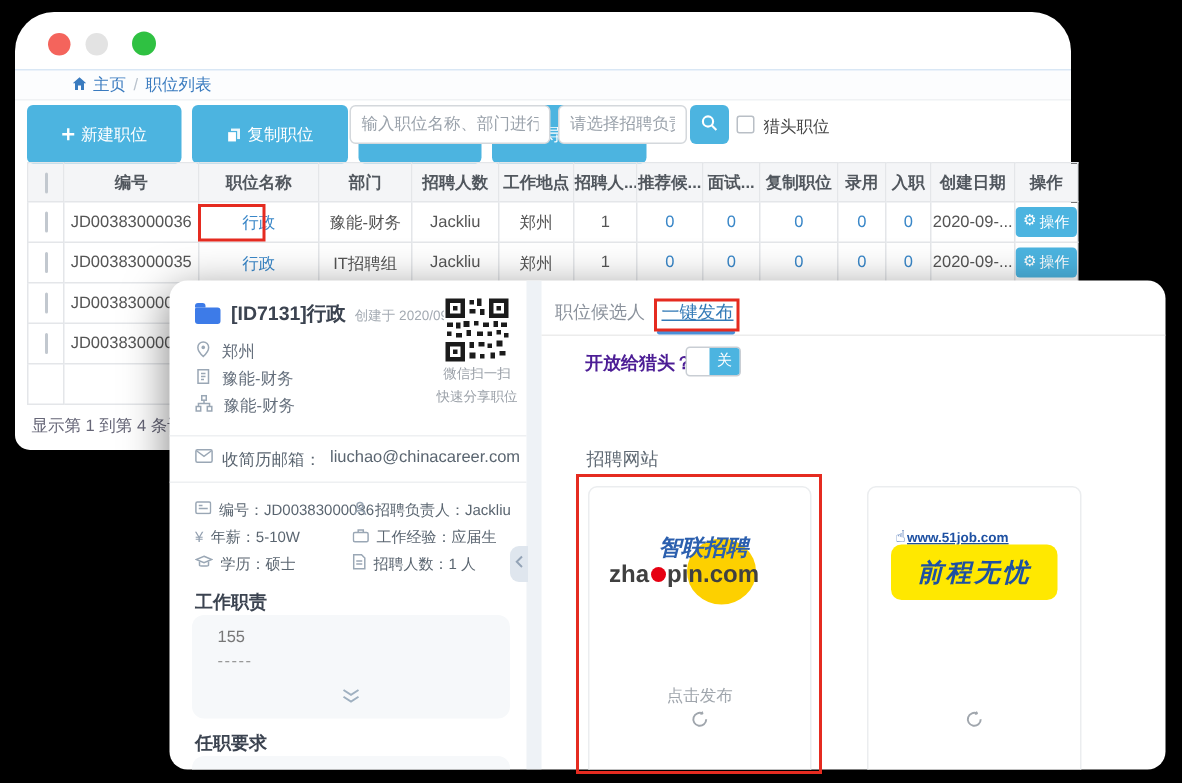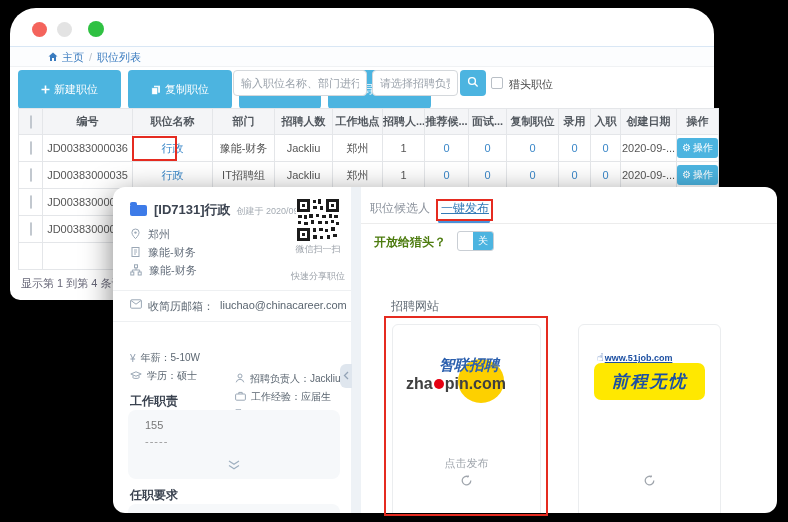--- a/index.html
+++ b/index.html
@@ -58,33 +58,33 @@
   .dr { position:absolute; left:248px; top:0; right:0; bottom:0; }
 
   .d-folder { position:absolute; left:17px; top:18px; width:17px; height:11px; background:#3d7be8; border-radius:1px 2px 2px 2px; }
   .d-folder:before { content:""; position:absolute; left:0; top:-3px; width:7px; height:3px; background:#3d7be8; border-radius:2px 2px 0 0; }
   .d-titlerow { position:absolute; left:41px; top:13px; white-space:nowrap; }
   .d-title { font-size:13px; font-weight:bold; color:#3b4350; }
   .d-created { font-size:9px; color:#a4abb3; margin-left:6px; }
 
   .qr { position:absolute; left:183px; top:11px; width:44px; height:44px; }
   .qr-cap { position:absolute; left:160px; width:90px; text-align:center; font-size:9px; color:#9aa0a8; line-height:11px; }
-  .qr-cap1 { top:57px; } .qr-cap2 { top:84px; }
+  .qr-cap1 { top:57px; } .qr-cap2 { top:72px; }
 
   .info-item { position:absolute; left:17px; display:flex; align-items:center; gap:7px;
     font-size:11px; color:#66707d; }
   .ii1 { top:40px; } .ii2 { top:58px; } .ii3 { top:76px; }
   .hr { position:absolute; left:0; right:0; border-top:1px solid #eef0f2; }
   .hr1 { top:103px; } .hr2 { top:134px; }
   .email-row { position:absolute; left:17px; top:112px; display:flex; gap:6px;
     font-size:11px; color:#5a6570; white-space:nowrap; }
 
   .fitem { position:absolute; display:flex; align-items:center; gap:5px; font-size:10px; color:#5a6570; white-space:nowrap; }
   .fr1 { top:146px; } .fr2 { top:164px; } .fr3 { top:182px; }
-  .fc1 { left:17px; } .fc2 { left:122px;margin-top:39px; }
+  .fc1 { left:17px; } .fc2 { left:122px; }
   .yen { color:#93a0b0; font-size:10px; }
 
   .handle { position:absolute; left:227px; top:177px; width:12px; height:24px; background:#dfe6ee;
     border-radius:6px 0 0 6px; display:flex; align-items:center; justify-content:center;
     color:#93a3b6; font-size:10px; cursor:pointer; }
 
   .sec-title { position:absolute; left:17px; font-size:12px; font-weight:bold; color:#3b4350; }
   .st1 { top:206px; } .st2 { top:300px; }
   .duty-card { position:absolute; left:15px; top:223px; width:212px; height:69px; background:#f6f8fa; border-radius:8px; }
   .duty-l1 { position:absolute; left:17px; top:9px; font-size:11px; color:#777; }
@@ -92,21 +92,21 @@
   .duty-more { position:absolute; left:0; right:0; bottom:4px; text-align:center; cursor:pointer; }
   .req-card { position:absolute; left:15px; top:317px; width:212px; height:20px; background:#f6f8fa; border-radius:8px 8px 0 0; }
 
   
   .tabs { position:absolute; left:0; right:0; top:0; height:37px; border-bottom:1px solid #ececec; }
   .tab { position:absolute; top:13px; font-size:12px; cursor:pointer; white-space:nowrap; }
   .tab-cand { left:9px; color:#8b929c; }
   .tab-pub { left:80px; color:#337ab7;text-decoration:underline; }
   .tab-underline { position:absolute; left:77px; top:33px; width:52px; height:3px; background:#4a90d9; border-radius:2px; }
 
-  .hh-q { position:absolute; left:13px; top:47px; font-size:12px; font-weight:bold; color:#4d7c0f; }
+  .hh-q { position:absolute; left:29px; top:47px; font-size:12px; font-weight:bold; color:#4c1d95; }
   .toggle { position:absolute; left:96px; top:44px; width:37px; height:20px; border:1px solid #c9ced4;
     border-radius:3px; background:#fff; cursor:pointer; }
   .toggle-on { position:absolute; right:0; top:0; width:20px; height:18px; background:#4cb4e0; color:#fff;
     font-size:10px; line-height:18px; text-align:center; border-radius:0 2px 2px 0; }
 
   .sites-label { position:absolute; left:30px; top:111px; font-size:12px; color:#606a74; }
   .site-card { position:absolute; top:137px; height:220px; background:#fff; border:1px solid #ebedef; border-radius:6px; cursor:pointer; }
   .card1 { left:31px; width:149px; }
   .card2 { left:217px; width:143px; }
   .card-status { position:absolute; left:0; right:0; top:131px; text-align:center; font-size:11px; color:#a0a6ad; }
@@ -413,20 +413,27 @@
       <div class="email-row">
         <span><svg width="12" height="10" viewBox="0 0 12 10">
               <rect x="0.6" y="0.8" width="10.8" height="8.4" rx="1" fill="none" stroke="#9aa7b5" stroke-width="1"></rect>
               <path d="M1 1.5 L6 5.2 L11 1.5" fill="none" stroke="#9aa7b5" stroke-width="1"></path>
             </svg></span>
         <span>收简历邮箱：</span>
         <span>liuchao@chinacareer.com</span>
       </div>
       <div class="hr hr2"></div>
 
+      <div class="fitem fr1 fc1">
+        <span><svg width="11" height="9" viewBox="0 0 11 9">
+              <rect x="0.6" y="0.6" width="9.8" height="7.8" rx="1" fill="none" stroke="#9aa7b5" stroke-width="1"></rect>
+              <path d="M2.5 3 H5 M2.5 5 H8.5" stroke="#9aa7b5" stroke-width="0.9"></path>
+            </svg></span>
+        <span><span>编号：</span><span>JD00383000036</span></span>
+      </div>
       <div class="fitem fr1 fc2">
         <span><svg width="10" height="10" viewBox="0 0 10 10">
               <circle cx="5" cy="3" r="2" fill="none" stroke="#9aa7b5" stroke-width="1"></circle>
               <path d="M1.2 9.3 A3.9 3.9 0 0 1 8.8 9.3" fill="none" stroke="#9aa7b5" stroke-width="1"></path>
             </svg></span>
         <span><span>招聘负责人：</span><span>Jackliu</span></span>
       </div>
       <div class="fitem fr2 fc1">
         <span class="yen">¥</span>
         <span><span>年薪：</span><span>5-10W</span></span>

